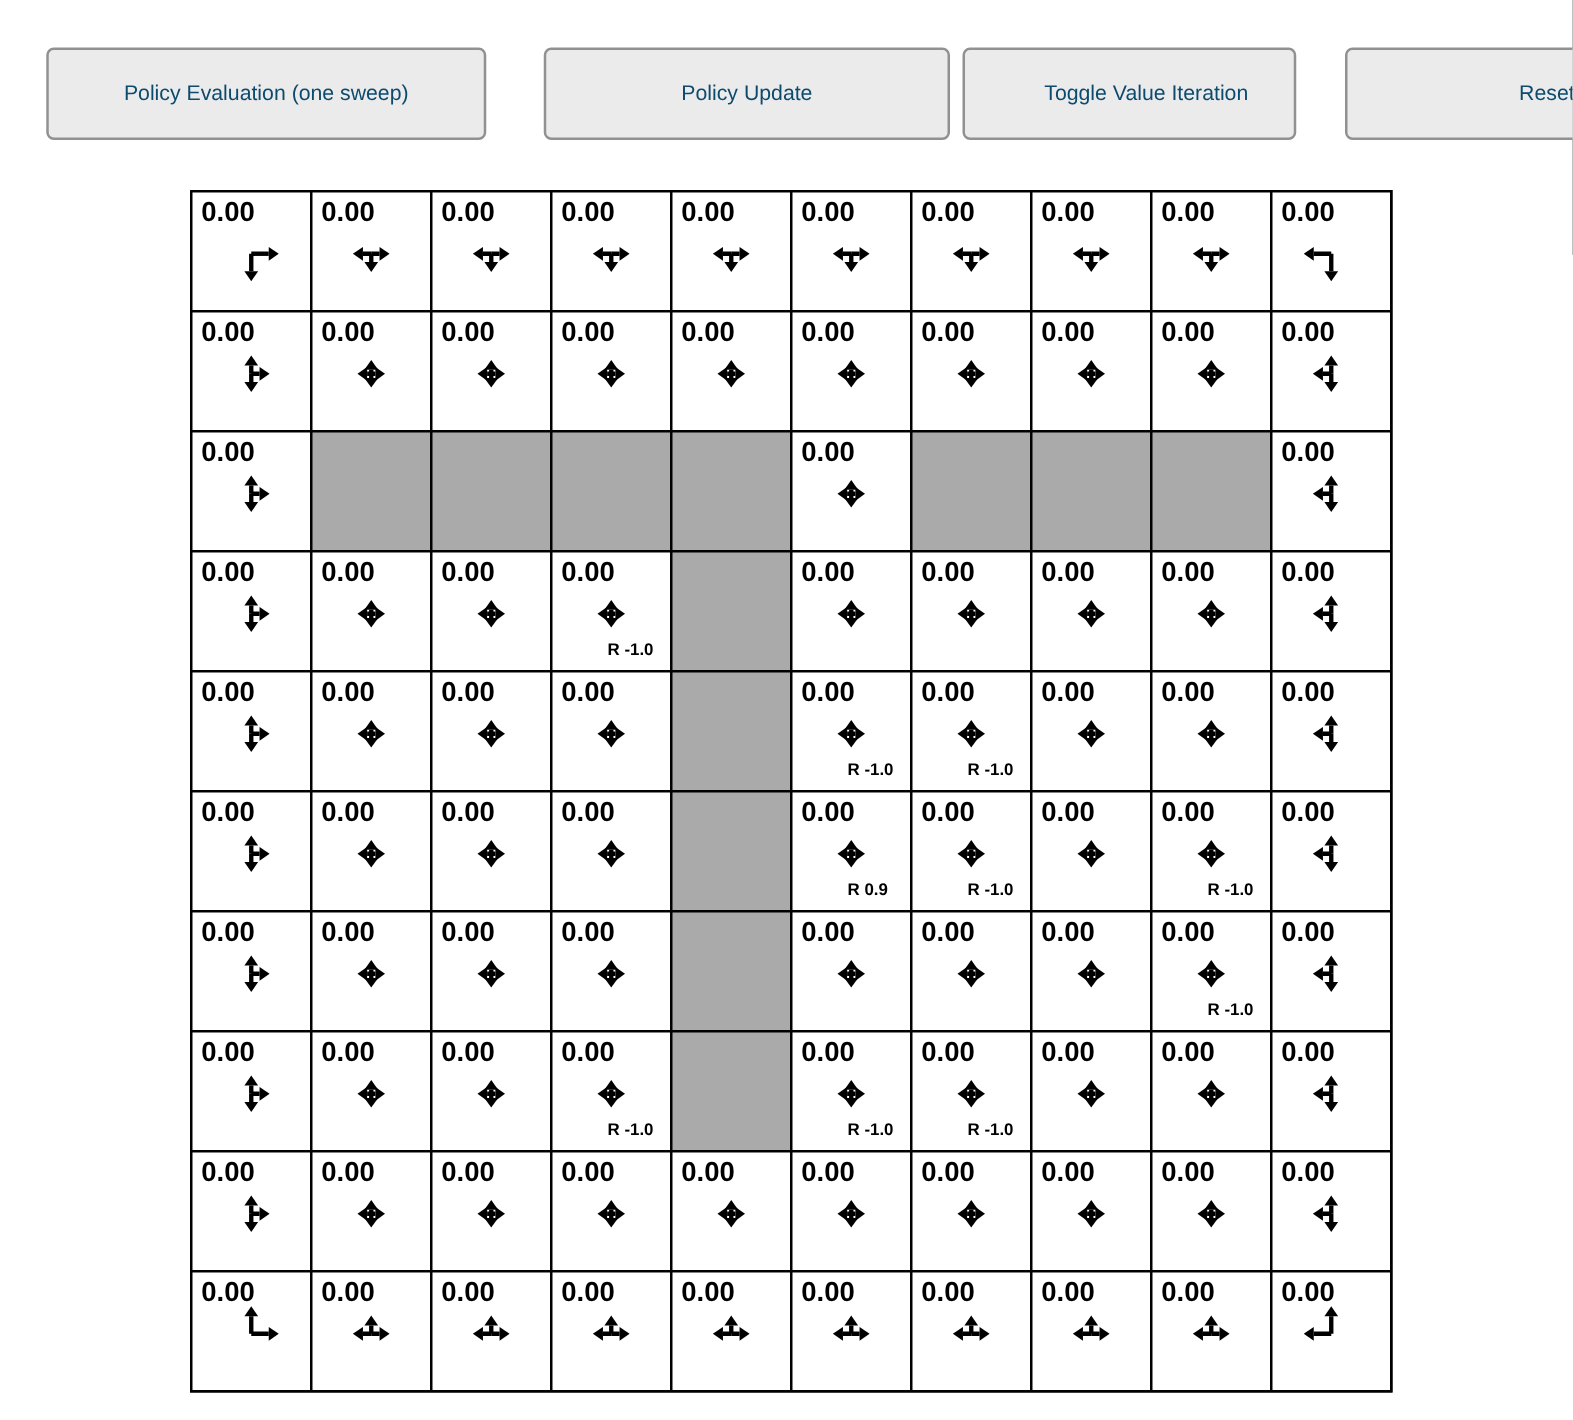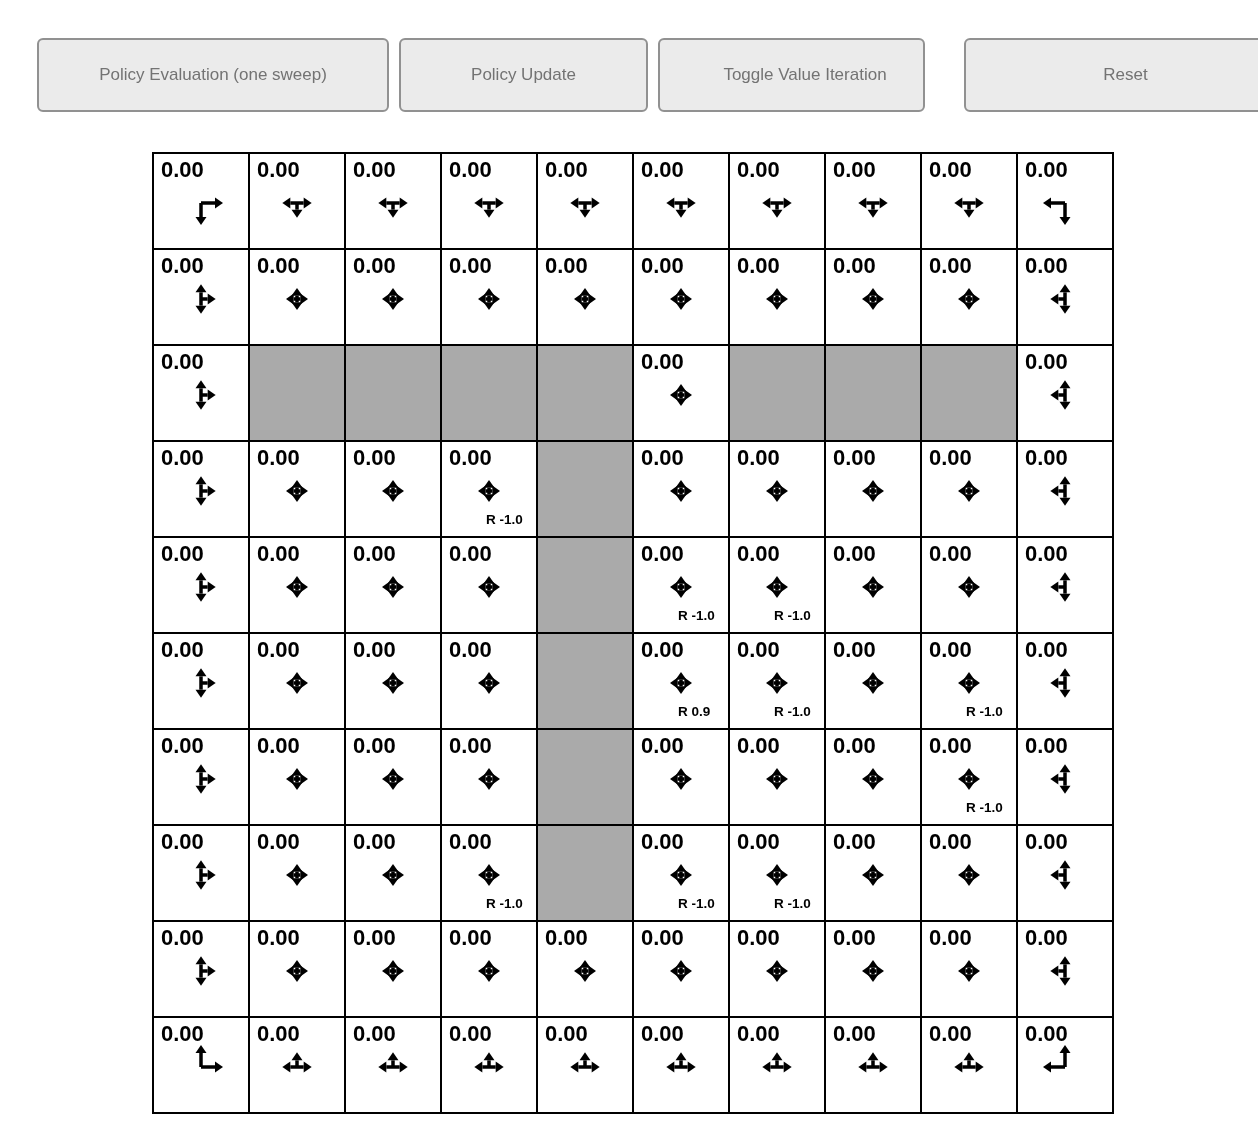--- a/index.html
+++ b/index.html
@@ -3,25 +3,25 @@
 <meta charset="utf-8">
 <style>
   html,body { margin:0; padding:0; background:#ffffff; }
   body {
     width:1258px; height:1136px; position:relative;
     font-family:"Liberation Sans", sans-serif; color:#000;
   }
   .toolbar { position:absolute; left:37px; top:38px; display:flex; gap:10px; }
   .btn {
     height:74px; background:#ebebeb; border:2px solid #919191; border-radius:6px;
-    font-family:"Liberation Sans", sans-serif; font-size:17px; color:#737373;
+    font-family:"Liberation Sans", sans-serif; font-size:17px; color:#0c4a6e;
     display:flex; align-items:center; justify-content:center; cursor:pointer;
   }
   .btn.b0 { width:352px; }
-  .btn.b1 { width:249px; }
+  .btn.b1 { width:325px;margin-left:36px; }
   .btn.b2 { width:267px;padding-left:33px; }
   .btn.b3 { width:323px;margin-left:29px; }
   .grid {
     position:absolute; left:152px; top:152px;
     display:grid; grid-template-columns:repeat(10,94px); grid-auto-rows:94px;
     gap:2px; background:#000; border:2px solid #000; width:max-content;font-weight:bold;
   }
   .cell { position:relative; background:#ffffff; overflow:visible; }
   .cell.wall { background:#aaaaaa; }
   .value {

